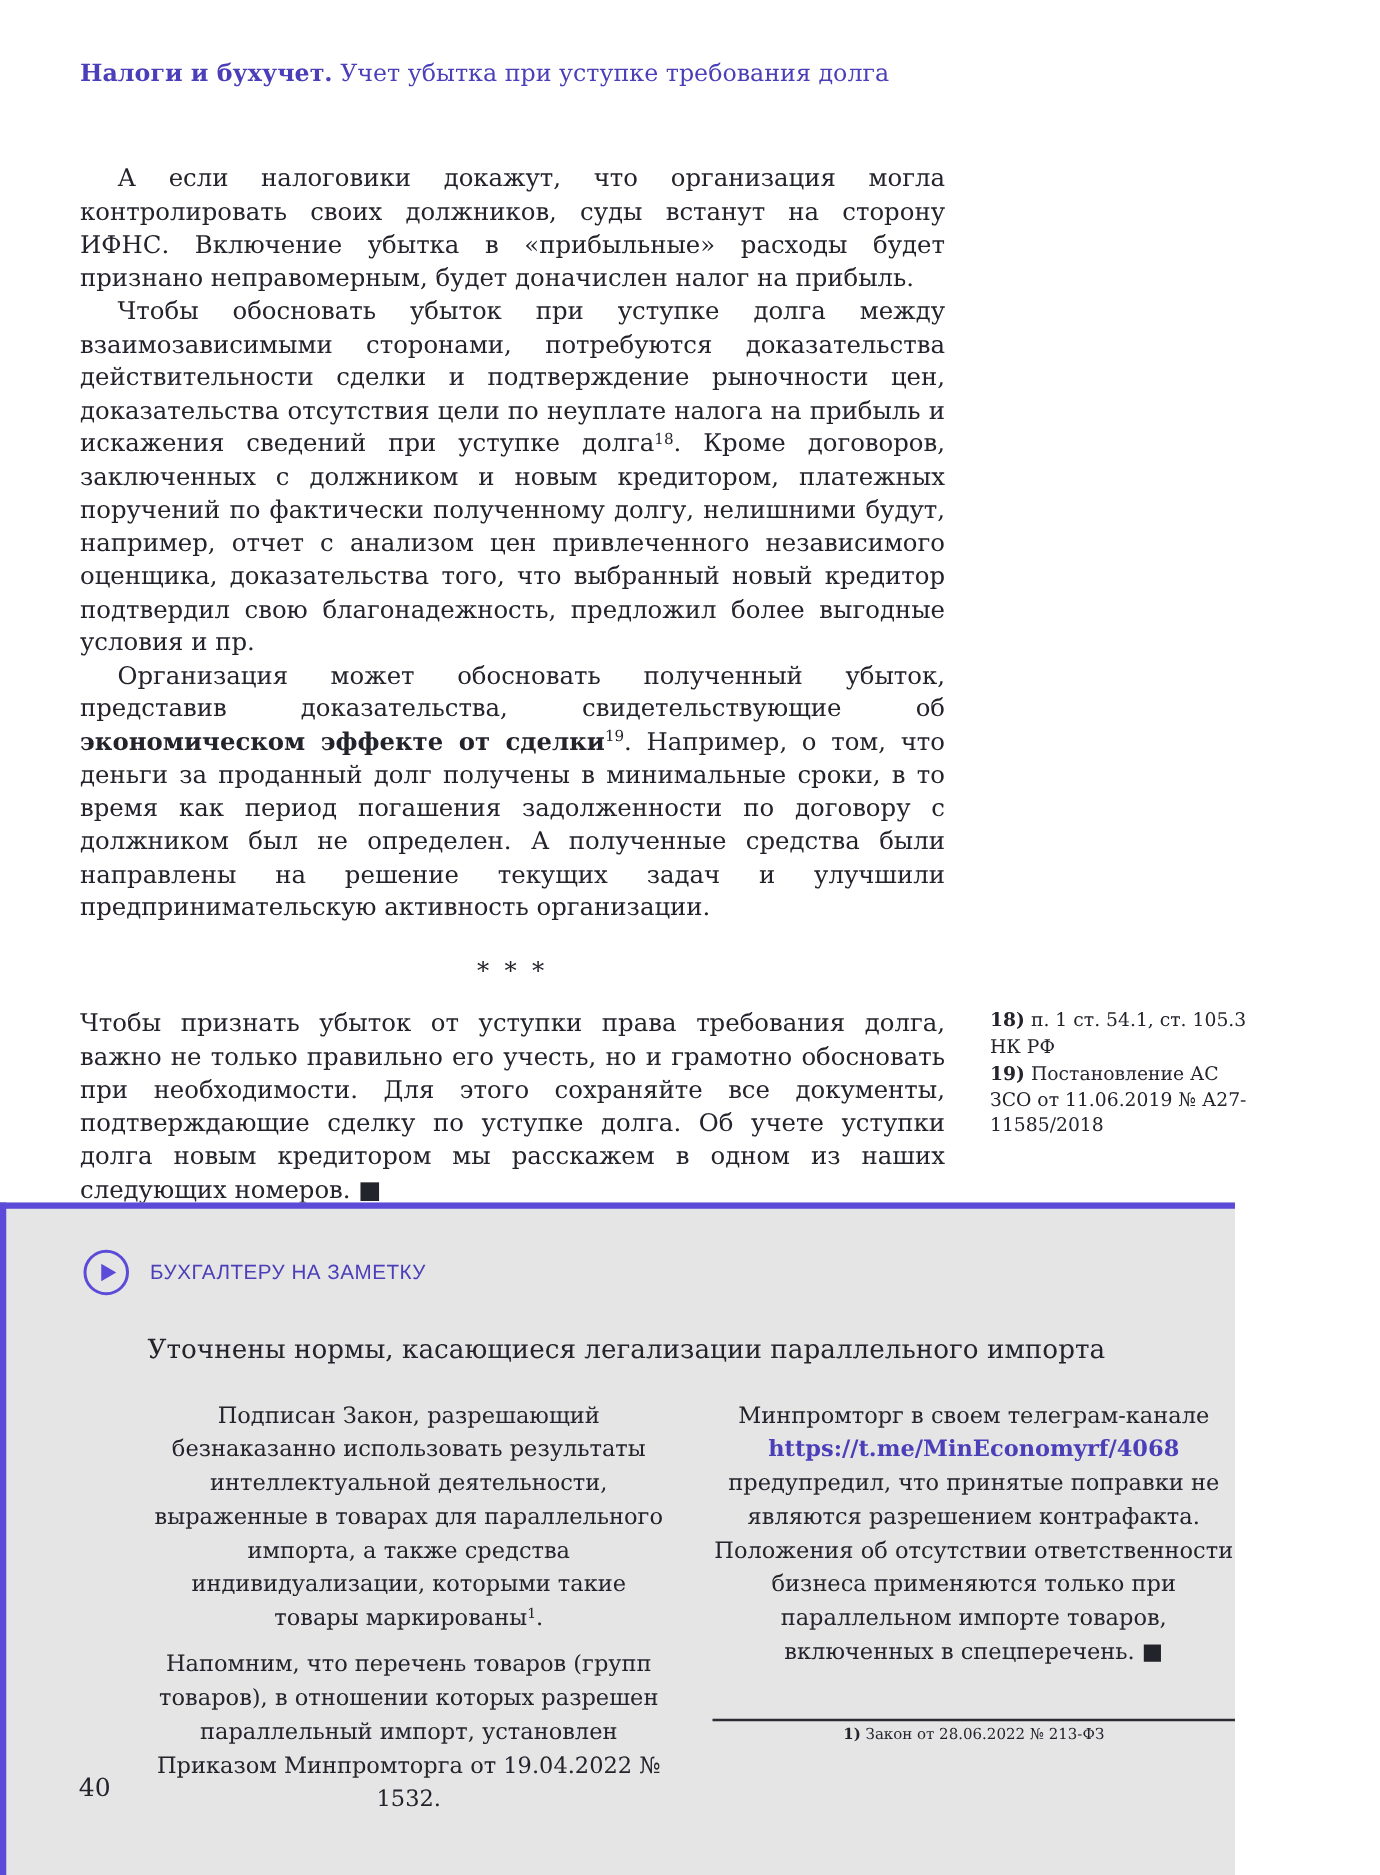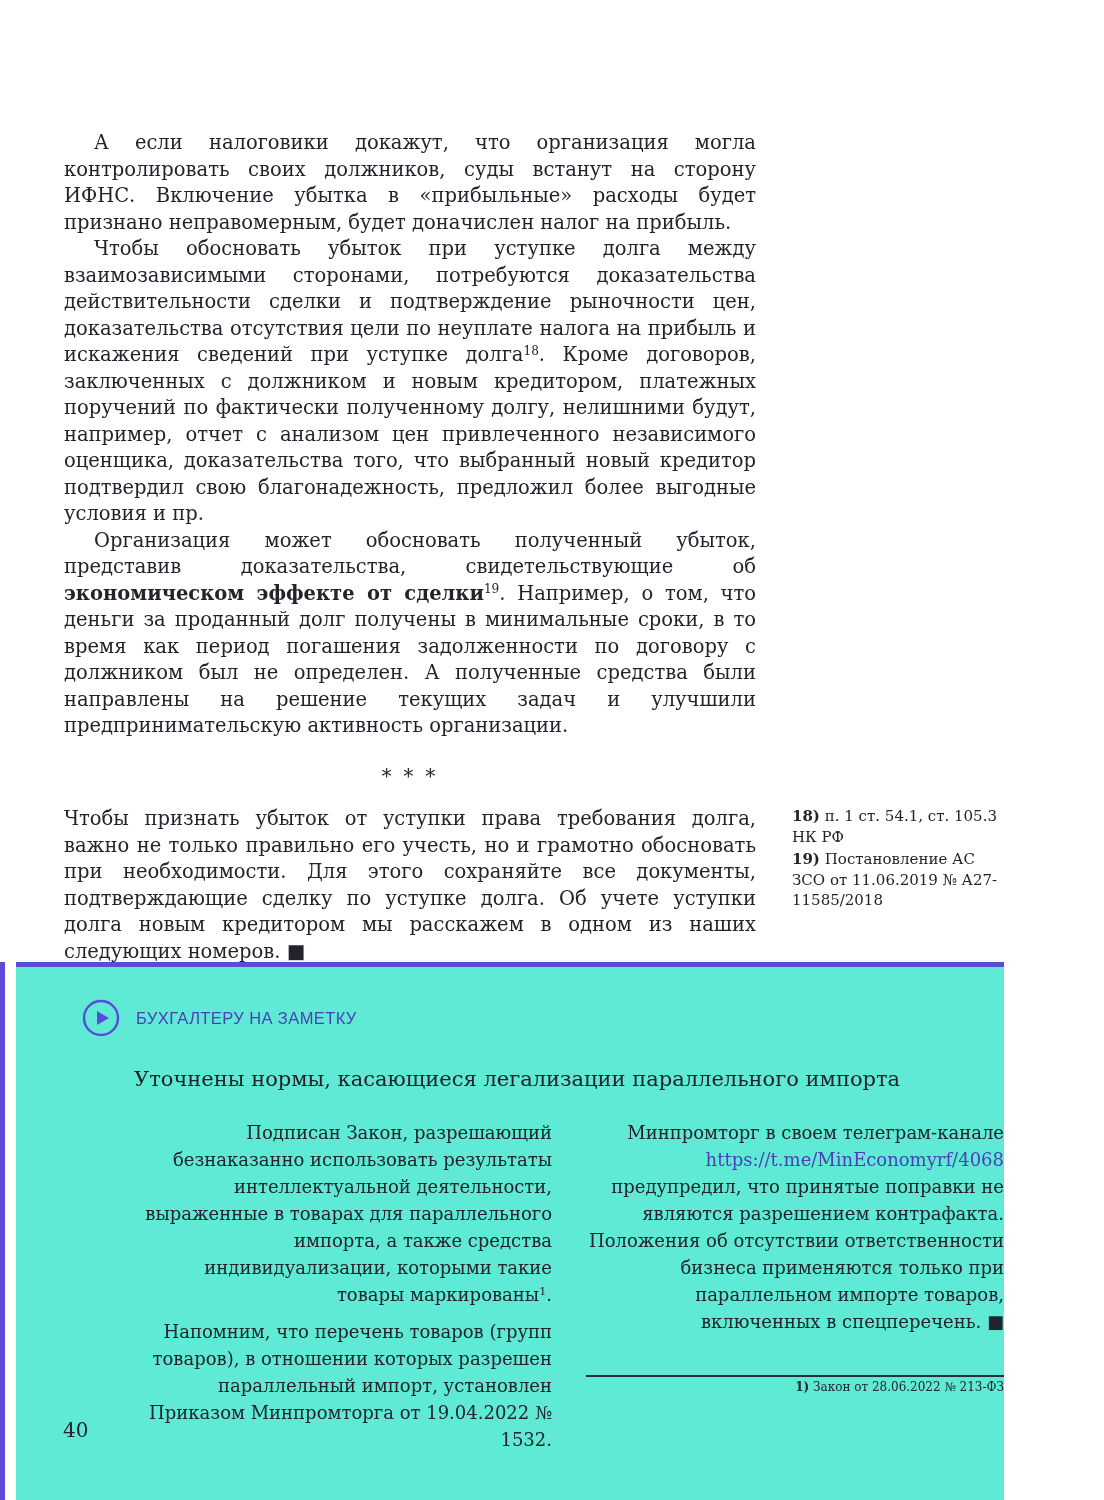--- a/index.html
+++ b/index.html
@@ -25,47 +25,50 @@
     position:relative; top:-0.5em; vertical-align:baseline;
   }
   .stars { text-align:center; letter-spacing:3px; margin:24px 0 16px 0; font-size:19.5px; }
   .margin-notes {
     position:absolute; left:792px; top:806px; width:215px;
     font-size:15px; line-height:20.5px;
   }
   .margin-note { margin-bottom:2px; }
   .margin-note b { font-weight:bold; }
   .note-section {
-    position:absolute; left:16px; top:962px; width:988px; height:538px;
-    border-top:5px solid var(--rule); background:#5eead4;
+    position:absolute; left:0; top:962px; width:988px; height:538px;
+    border-top:5px solid var(--rule); background:#e5e5e5;
   }
   .left-bar {
     position:absolute; left:0; top:962px; width:5px; height:538px;
     background:var(--rule);
   }
   .note-head { display:flex; align-items:center; gap:16px; margin:32px 0 0 66px; }
   .kicker {
     font-family:"Liberation Sans","DejaVu Sans",sans-serif;
     font-size:16.5px; letter-spacing:0.4px; color:var(--accent);
   }
   .note-title { margin:28px 64px 0 118px; font-size:21px; font-weight:normal; line-height:28px; }
   .note-cols { display:flex; gap:34px; margin:26px 0 0 118px; }
-  .ncol { width:430px; font-size:18px; line-height:27px; text-align:right; hyphens:auto; }
+  .ncol { width:430px; font-size:18px; line-height:27px; text-align:center; hyphens:auto; }
   .ncol p + p { margin-top:10px; }
-  .link { color:var(--accent); text-decoration:none; cursor:pointer; }
+  .link { color:var(--accent); text-decoration:none; cursor:pointer;font-weight:bold; }
   .fn-rule { border-top:2px solid #2b2b33; margin-top:40px; width:100%; }
   .fn { font-size:12px; line-height:20px; margin-top:0; }
   .fn b { font-weight:bold; }
   .page-number { position:absolute; left:63px; top:1418px; font-size:20px; }
 </style>
 </head>
 <body>
 
 <div class="page">
 
+  <header class="running-head">
+    <span class="rh-bold">Налоги и бухучет.</span><span> Учет убытка при уступке требования долга</span>
+  </header>
 
   <div class="main-col">
     <p class="indent"><span>А если налоговики докажут, что организация могла контролировать своих должников, суды встанут на сторону ИФНС. Включение убытка в «прибыльные» расходы будет признано неправомерным, будет доначислен налог на прибыль.</span></p>
     <p class="indent"><span>Чтобы обосновать убыток при уступке долга между взаимозависимыми сторонами, потребуются доказательства действительности сделки и подтверждение рыночности цен, доказательства отсутствия цели по неуплате налога на прибыль и искажения сведений при уступке долга</span><sup>18</sup><span>. Кроме договоров, заключенных с должником и новым кредитором, платежных поручений по фактически полученному долгу, нелишними будут, например, отчет с анализом цен привлеченного независимого оценщика, доказательства того, что выбранный новый кредитор подтвердил свою благонадежность, предложил более выгодные условия и пр.</span></p>
     <p class="indent"><span>Организация может обосновать полученный убыток, представив доказательства, свидетельствующие об </span><strong>экономическом эффекте от сделки</strong><sup>19</sup><span>. Например, о том, что деньги за проданный долг получены в минимальные сроки, в то время как период погашения задолженности по договору с должником был не определен. А полученные средства были направлены на решение текущих задач и улучшили предпринимательскую активность организации.</span></p>
     <div class="stars">* * *</div>
     <p><span>Чтобы признать убыток от уступки права требования долга, важно не только правильно его учесть, но и грамотно обосновать при необходимости. Для этого сохраняйте все документы, подтверждающие сделку по уступке долга. Об учете уступки долга новым кредитором мы расскажем в одном из наших следующих номеров. ■</span></p>
   </div>
 
   <aside class="margin-notes">

